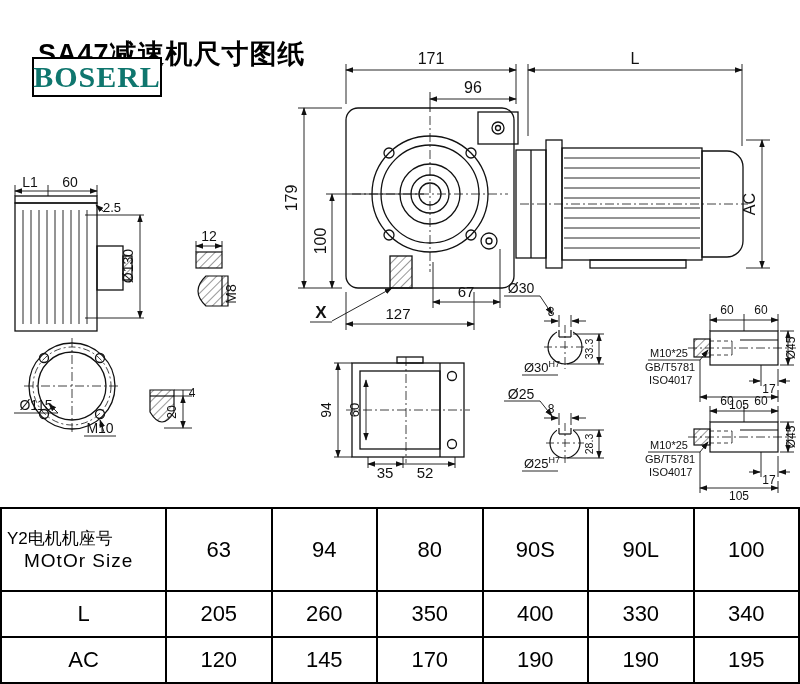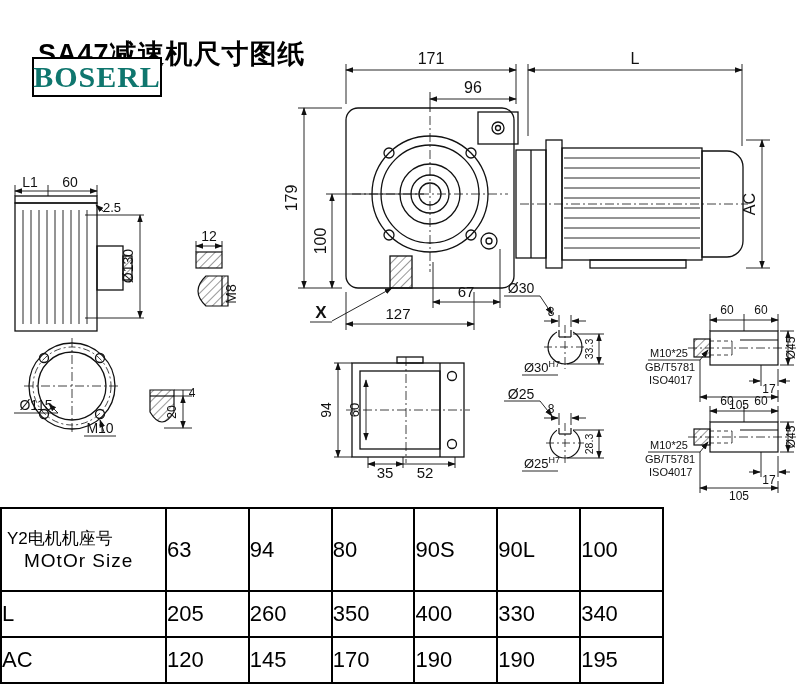--- a/index.html
+++ b/index.html
@@ -17,25 +17,25 @@
     border:2px solid #000; display:flex; align-items:center; justify-content:center;
     background:#fff;
   }
   .logo-box span {
     font-family:"Liberation Serif", serif; font-weight:bold;
     font-size:30px; color:#0f766e; letter-spacing:1px;
   }
   svg.drawing { position:absolute; left:0; top:0; }
   svg text { font-family:"Liberation Sans", sans-serif; fill:#111; stroke:none; }
   table.dim-table {
-    position:absolute; left:0; top:507px; width:664px; height:177px;
+    position:absolute; left:0; top:507px; width:800px; height:177px;
     border-collapse:collapse; table-layout:fixed; background:#fff;
   }
   .dim-table td {
-    border:2px solid #000; vertical-align:middle;
+    border:2px solid #000; text-align:center; vertical-align:middle;
     font-size:22px; padding:0;
   }
   .dim-table td.hd { text-align:left; }
   .hd .l1 { font-size:17px; padding:2px 0 0 5px; }
   .hd .l2 { font-size:19px; letter-spacing:1px; padding:0 0 2px 22px; }
 </style>
 </head>
 <body>
 
 <div class="title">SA47减速机尺寸图纸</div>

